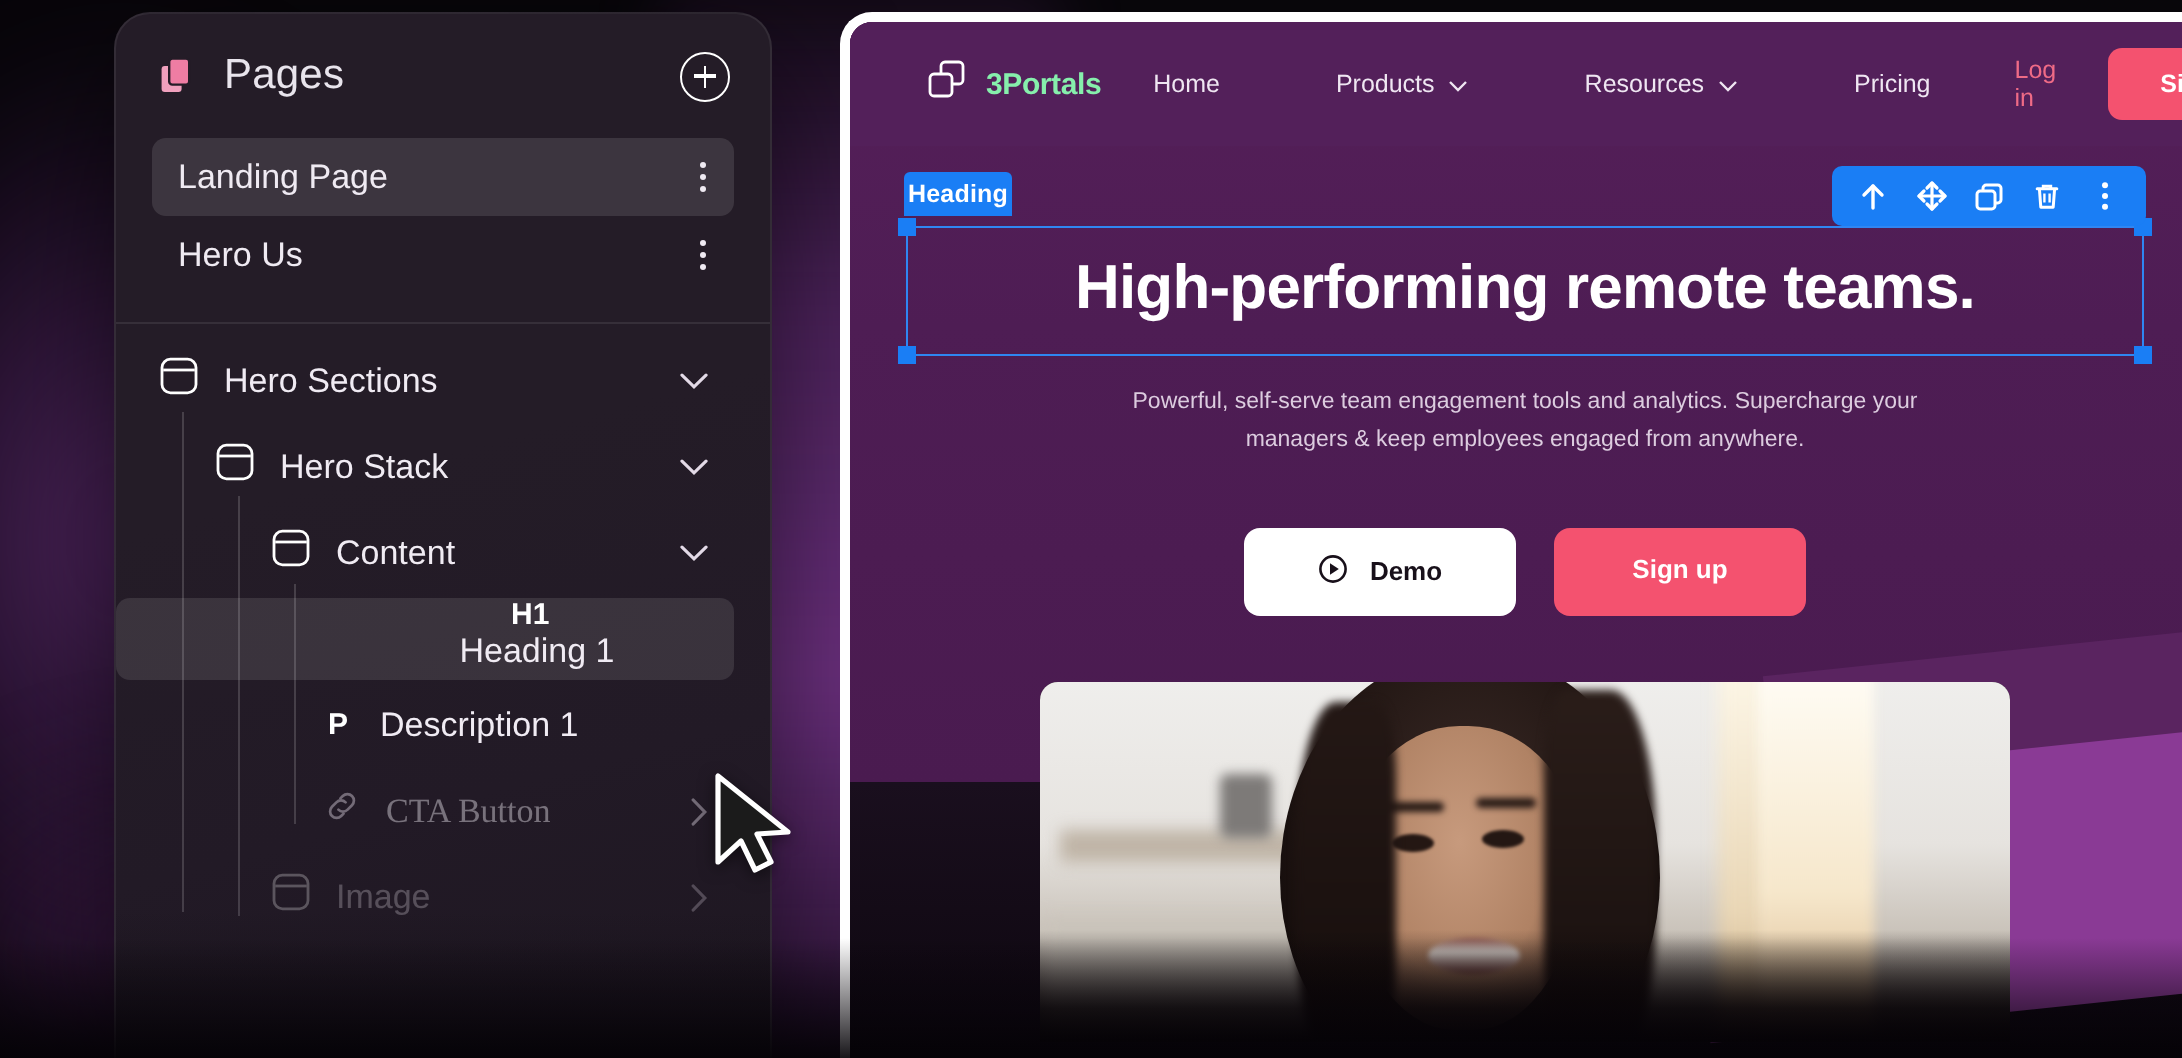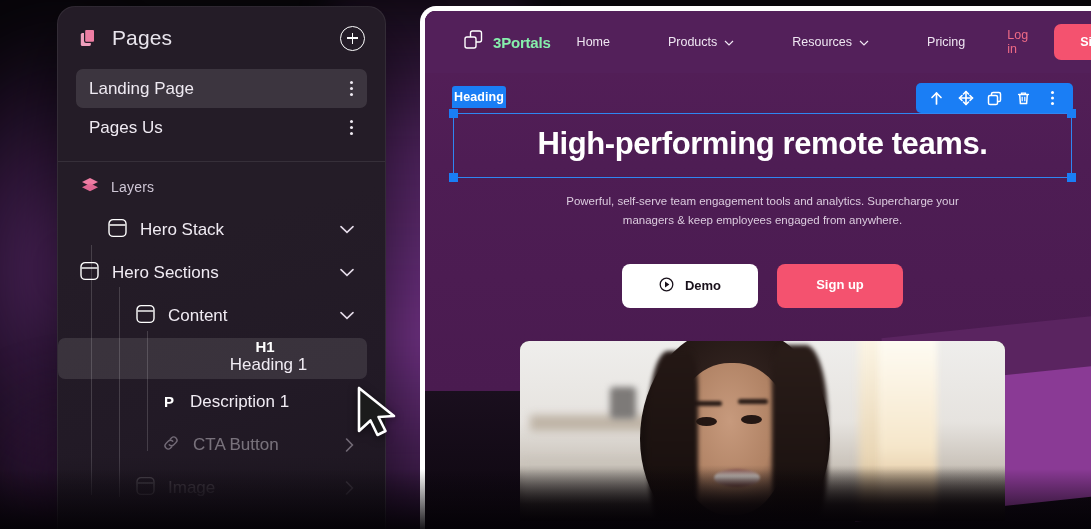--- a/index.html
+++ b/index.html
@@ -137,21 +137,21 @@
     cursor: pointer;
   }
   .tree-row.selected { background: rgba(255,255,255,0.105); flex-direction: column; }
   .tree-row .name {
     font-size: 17px;
     color: #f0ebf3;
     margin-left: 13px;
     white-space: nowrap;
   }
   .tree-row .chev { margin-left: auto; margin-right: 13px; display: flex; }
-  .tree-row.dim { opacity: 0.42; }
+  .tree-row.dim { opacity: 0.42; font-family: Liberation Serif, serif; }
   .tree-row.dim2 { opacity: 0.26; }
 
   .tag {
     font-size: 15px;
     font-weight: 700;
     color: #ffffff;
     width: 20px;
     text-align: left;
     flex: 0 0 auto;
   }
@@ -457,69 +457,60 @@
     <div class="page-list">
       <div class="page-row selected">
         <span class="label">Landing Page</span>
         <span class="kebab">
             <i></i>
             <i></i>
             <i></i>
           </span>
       </div>
       <div class="page-row">
-        <span class="label">Pages Us</span>
+        <span class="label">Hero Us</span>
         <span class="kebab">
             <i></i>
             <i></i>
             <i></i>
           </span>
       </div>
     </div>
 
     <div class="divider"></div>
 
-    <div class="layers-header">
-      <span>
-        <svg width="18" height="16" viewBox="0 0 18 16">
-          <path d="M9 1 L17 5 L9 9 L1 5 Z" fill="#ef7da3"></path>
-          <path d="M9 6.2 L17 10.2 L9 14.2 L1 10.2 Z" fill="#e96c98" opacity="0.95"></path>
-        </svg>
-      </span>
-      <span class="layers-title">Layers</span>
-    </div>
 
     <div class="tree">
       <div class="guide" style="left:33px; top:44px; height:250px;"></div>
       <div class="guide" style="left:61px; top:86px; height:210px;"></div>
       <div class="guide" style="left:89px; top:130px; height:120px;"></div>
+
+      <div class="tree-row" style="padding-left:22px;">
+        <span>
+          <svg width="19" height="20" viewBox="0 0 19 20">
+              <rect x="1" y="1.6" width="17" height="16.8" rx="4.2" fill="none" stroke="#ffffff" stroke-width="1.4"></rect>
+              <line x1="1.6" y1="7" x2="17.4" y2="7" stroke="#ffffff" stroke-width="1.4"></line>
+            </svg>
+        </span>
+        <span class="name">Hero Sections</span>
+        <span class="chev">
+          <svg width="14" height="9" viewBox="0 0 14 9">
+              <polyline points="1,1.6 7,7.4 13,1.6" fill="none" stroke="#e3dae7" stroke-width="1.6" stroke-linecap="round"></polyline>
+            </svg>
+        </span>
+      </div>
 
       <div class="tree-row" style="padding-left:50px;">
         <span>
           <svg width="19" height="20" viewBox="0 0 19 20">
               <rect x="1" y="1.6" width="17" height="16.8" rx="4.2" fill="none" stroke="#ffffff" stroke-width="1.4"></rect>
               <line x1="1.6" y1="7" x2="17.4" y2="7" stroke="#ffffff" stroke-width="1.4"></line>
             </svg>
         </span>
         <span class="name">Hero Stack</span>
-        <span class="chev">
-          <svg width="14" height="9" viewBox="0 0 14 9">
-              <polyline points="1,1.6 7,7.4 13,1.6" fill="none" stroke="#e3dae7" stroke-width="1.6" stroke-linecap="round"></polyline>
-            </svg>
-        </span>
-      </div>
-
-      <div class="tree-row" style="padding-left:22px;">
-        <span>
-          <svg width="19" height="20" viewBox="0 0 19 20">
-              <rect x="1" y="1.6" width="17" height="16.8" rx="4.2" fill="none" stroke="#ffffff" stroke-width="1.4"></rect>
-              <line x1="1.6" y1="7" x2="17.4" y2="7" stroke="#ffffff" stroke-width="1.4"></line>
-            </svg>
-        </span>
-        <span class="name">Hero Sections</span>
         <span class="chev">
           <svg width="14" height="9" viewBox="0 0 14 9">
               <polyline points="1,1.6 7,7.4 13,1.6" fill="none" stroke="#e3dae7" stroke-width="1.6" stroke-linecap="round"></polyline>
             </svg>
         </span>
       </div>
 
       <div class="tree-row" style="padding-left:78px;">
         <span>
           <svg width="19" height="20" viewBox="0 0 19 20">

